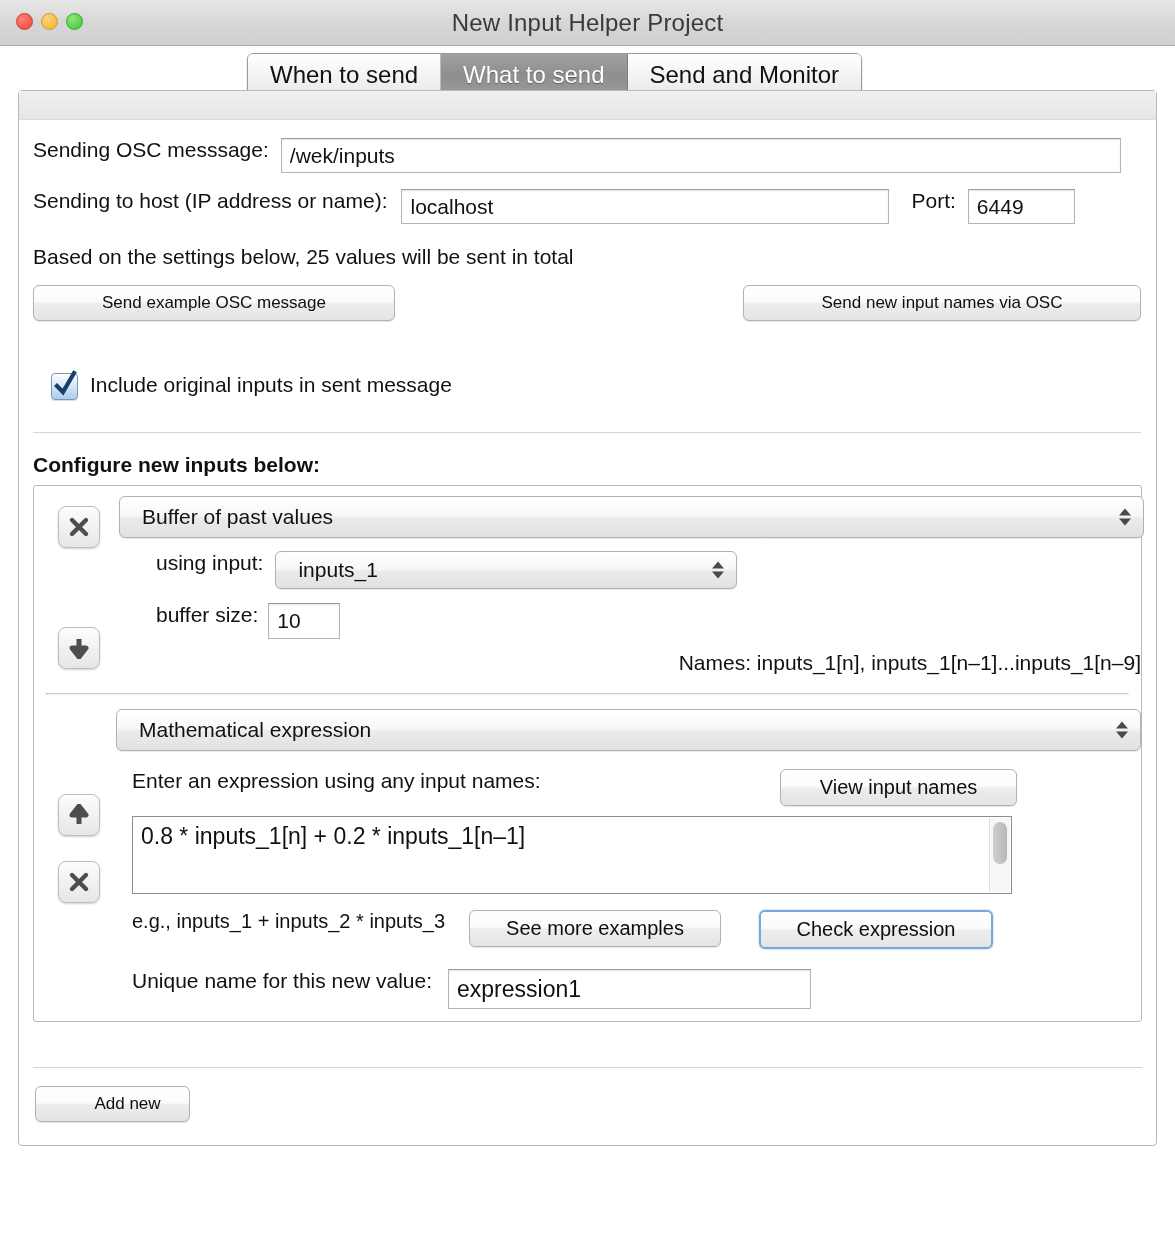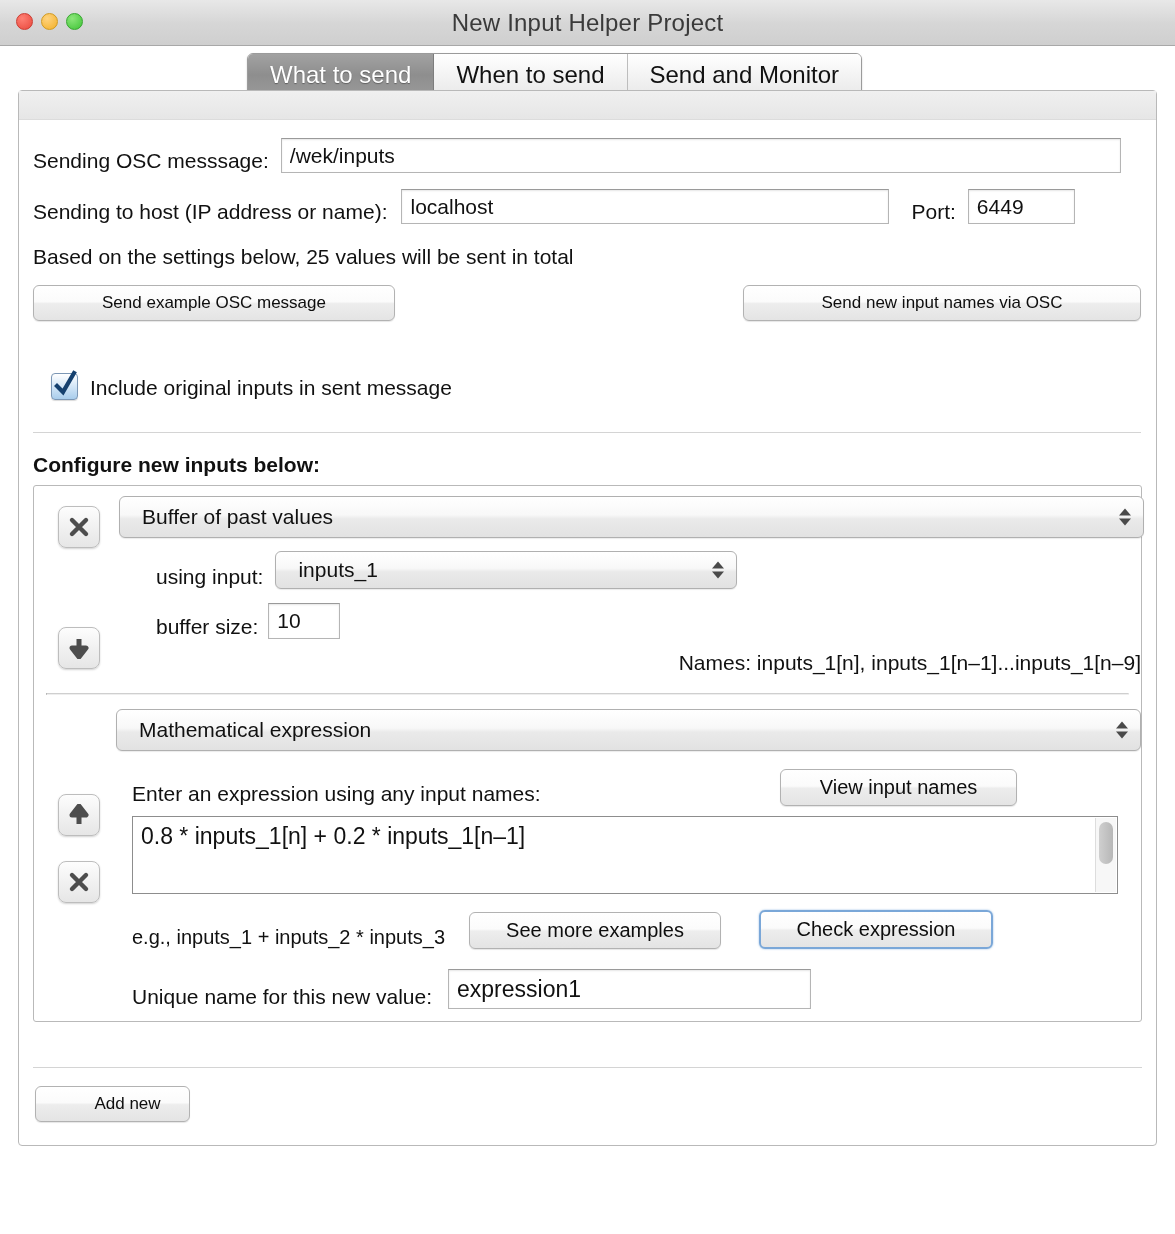--- a/index.html
+++ b/index.html
@@ -88,21 +88,21 @@
     background: #ffffff;
     box-sizing: border-box;
   }
   .panel-head {
     height: 28px;
     background: linear-gradient(to bottom, #f0f0f0, #e6e6e6);
     border-bottom: 1px solid #dcdcdc;
   }
   .content { padding: 0 14px; }
 
-  .row { display: flex; align-items: flex-end; }
+  .row { display: flex; align-items: flex-start; }
   .lbl { font-size: 21px; color: #111; white-space: nowrap; }
   .bold { font-weight: bold; }
 
   
   .tf {
     border: 1px solid #b5b5b5;
     border-top-color: #9a9a9a;
     background: #fff;
     font-size: 21px;
     color: #111;
@@ -234,22 +234,22 @@
     <div class="traffic">
       <div class="dot red"></div>
       <div class="dot yellow"></div>
       <div class="dot green"></div>
     </div>
     <div class="win-title">New Input Helper Project</div>
   </div>
 
   <div class="tabzone">
     <div class="tabs">
+      <div class="tab">When to send</div>
       <div class="tab active">What to send</div>
-      <div class="tab">When to send</div>
       <div class="tab">Send and Monitor</div>
     </div>
   </div>
 
   <div class="panel">
     <div class="panel-head"></div>
 
     <div class="content">
 
       <div class="row" style="margin-top:18px;">
@@ -349,21 +349,21 @@
               <span class="tri-up"></span>
                 <span class="tri-dn"></span>
             </span>
           </div>
 
           <div class="row" style="margin-top:18px;margin-left:98px;width:1012px;justify-content:space-between;">
             <div class="lbl">Enter an expression using any input names:</div>
             <button class="btn small" style="width:237px;margin-right:127px;">View input names</button>
           </div>
 
-          <div class="ta-wrap" style="margin-left:98px;margin-top:10px;width:986px;height:78px;">
+          <div class="ta-wrap" style="margin-left:98px;margin-top:10px;width:880px;height:78px;">
             <textarea class="ta" style="">0.8 * inputs_1[n] + 0.2 * inputs_1[n–1]</textarea>
             <div class="scroll-track">
               <div class="scroll-thumb"></div>
             </div>
           </div>
 
           <div class="row" style="margin-top:16px;margin-left:98px;">
             <div class="lbl" style="font-size:20px;">e.g., inputs_1 + inputs_2 * inputs_3</div>
             <button class="btn small" style="margin-left:24px;width:252px;">See more examples</button>
             <button class="btn small focus" style="margin-left:38px;width:234px;">Check expression</button>

